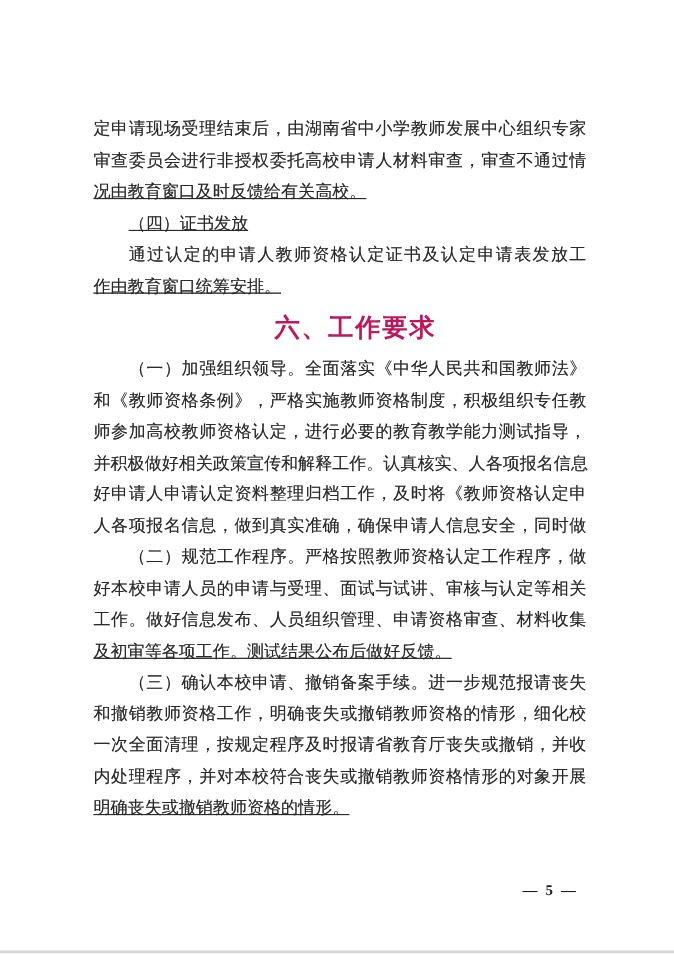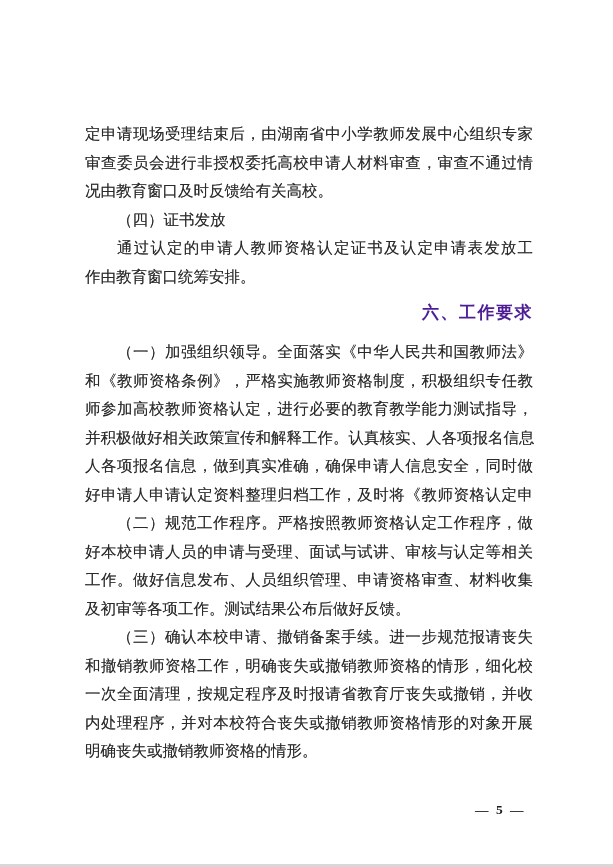--- a/index.html
+++ b/index.html
@@ -11,50 +11,51 @@
     position: relative;
     width: 613px;
     height: 867px;
     background: #ffffff;
     overflow: hidden;
     font-family: "Liberation Serif", "DejaVu Serif", serif;
   }
   .content {
     position: absolute;
     left: 85px;
-    top: 120px;
+    top: 104px;
     width: 448px;
     color: #2a2a2a;
     font-size: 15.5px;
   }
   .para { margin: 0; padding: 0; }
   .line {
     height: 28.5px;
     line-height: 28.5px;
     text-align: justify;
     text-align-last: justify;
     text-justify: inter-character;
     white-space: nowrap;
     text-shadow: 0 0 0.5px rgba(45,45,45,0.55);
   }
   .line.last {
     text-align: left;
     text-align-last: left;
+    text-decoration: underline;
   }
   .line.indent { padding-left: 32px; }
   .heading {
     font-family: "Liberation Sans", "DejaVu Sans", sans-serif;
     font-weight: bold;
-    color: #4c1d95;
-    font-size: 17px;
+    color: #be185d;
+    font-size: 23px;
     line-height: 24px;
     margin: 10px 0 13px 0;
     padding-left: 28px;
     letter-spacing: 1.5px;
-    text-align: right;
+    text-align: center;
   }
   .footer {
     position: absolute;
     left: 0;
     top: 802px;
     width: 613px;
     height: 22px;
   }
   .page-num {
     position: absolute;
@@ -92,22 +93,22 @@
       <div class="para">
         <div class="line indent">通过认定的申请人教师资格认定证书及认定申请表发放工</div>
         <div class="line last">作由教育窗口统筹安排。</div>
       </div>
       <div class="heading">六、工作要求</div>
       <div class="para">
         <div class="line indent">（一）加强组织领导。全面落实《中华人民共和国教师法》</div>
         <div class="line">和《教师资格条例》，严格实施教师资格制度，积极组织专任教</div>
         <div class="line">师参加高校教师资格认定，进行必要的教育教学能力测试指导，</div>
         <div class="line">并积极做好相关政策宣传和解释工作。认真核实、人各项报名信息</div>
+        <div class="line">好申请人申请认定资料整理归档工作，及时将《教师资格认定申</div>
         <div class="line">人各项报名信息，做到真实准确，确保申请人信息安全，同时做</div>
-        <div class="line">好申请人申请认定资料整理归档工作，及时将《教师资格认定申</div>
       </div>
       <div class="para">
         <div class="line indent">（二）规范工作程序。严格按照教师资格认定工作程序，做</div>
         <div class="line">好本校申请人员的申请与受理、面试与试讲、审核与认定等相关</div>
         <div class="line">工作。做好信息发布、人员组织管理、申请资格审查、材料收集</div>
         <div class="line last">及初审等各项工作。测试结果公布后做好反馈。</div>
       </div>
       <div class="para">
         <div class="line indent">（三）确认本校申请、撤销备案手续。进一步规范报请丧失</div>
         <div class="line">和撤销教师资格工作，明确丧失或撤销教师资格的情形，细化校</div>

